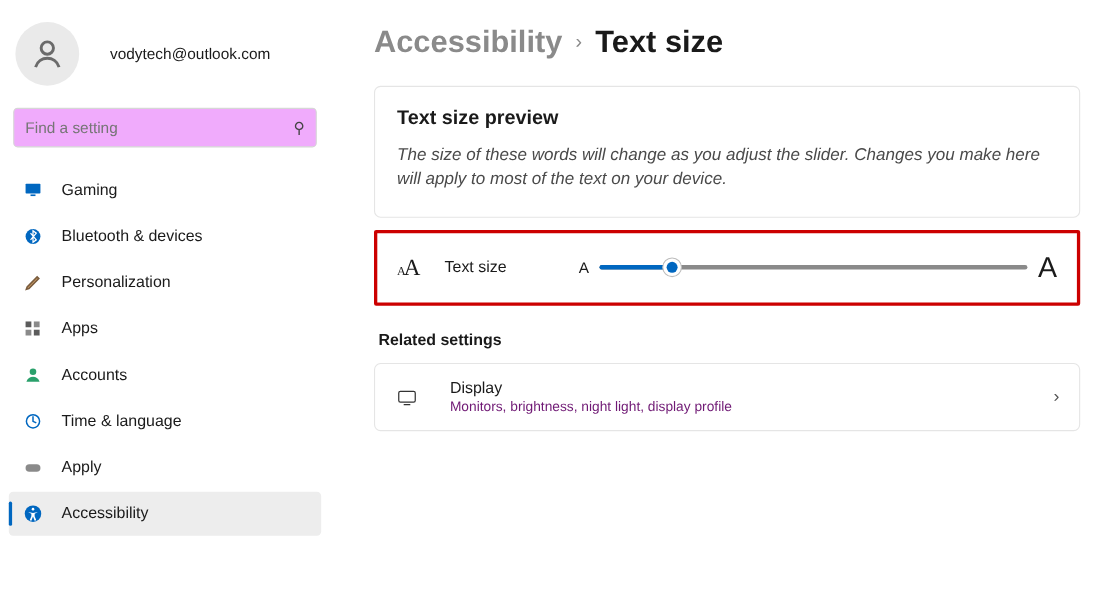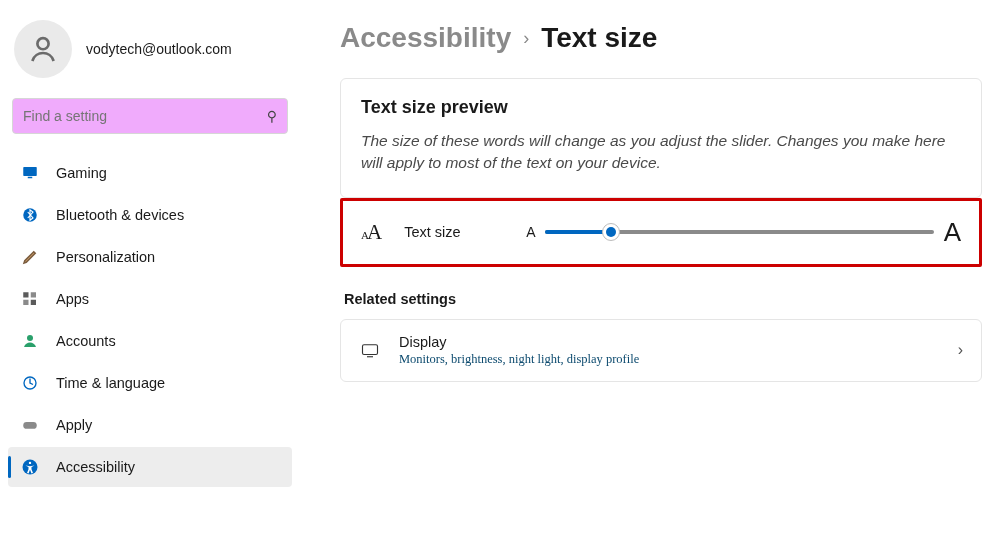--- a/index.html
+++ b/index.html
@@ -14,21 +14,21 @@
     }
     .sidebar {
       width: 300px;
       padding: 14px 8px 8px 8px;
       display: flex;
       flex-direction: column;
     }
     .user-row {
       display: flex;
       align-items: center;
-      gap: 14px;
+      gap: 28px;
       padding: 6px 6px 20px 6px;
     }
     .avatar {
       width: 58px;
       height: 58px;
       border-radius: 50%;
       background: #eaeaea;
       display: flex;
       align-items: center;
       justify-content: center;
@@ -95,21 +95,21 @@
       margin-bottom: 24px;
     }
     .breadcrumb .crumb-parent { font-size: 28px; color: #8a8a8a; font-weight: 600; }
     .breadcrumb .chev { font-size: 18px; color: #8a8a8a; }
     .breadcrumb .crumb-current { font-size: 28px; font-weight: 600; color: #1a1a1a; }
     .card {
       border: 1px solid #e5e5e5;
       border-radius: 6px;
       background: #fff;
       padding: 18px 20px 22px 20px;
-      margin-bottom: 0;
+      margin-bottom: 11px;
     }
     .card-title { font-size: 18px; font-weight: 600; margin-bottom: 12px; }
     .card-desc { font-size: 15.5px; color: #4a4a4a; line-height: 1.45; font-style: italic; }
     .highlight-box {
       border: 3px solid #cc0000;
       border-radius: 2px;
       padding: 16px 18px;
       display: flex;
       align-items: center;
       gap: 22px;
@@ -173,28 +173,28 @@
       cursor: pointer;
     }
     .section-label { font-size: 14.5px; font-weight: 600; margin: 0 0 12px 4px; }
     .setting-row {
       border: 1px solid #e5e5e5;
       border-radius: 6px;
       background: #fff;
       padding: 14px 18px;
       display: flex;
       align-items: center;
-      gap: 18px;
+      gap: 28px;
       cursor: pointer;
     }
     .setting-icon { width: 22px; height: 22px; display:flex; align-items:center; justify-content:center;}
     .setting-icon svg { width: 22px; height: 18px; stroke:#333; fill:none; stroke-width:1.5;}
     .setting-text { flex: 1; }
     .setting-title { font-size: 14.5px; }
-    .setting-sub { font-size: 12.5px; color: #0c4a6e; margin-top: 2px; font-family: Liberation Serif, serif;}
+    .setting-sub { font-size: 12.5px; color: #701a75; margin-top: 2px;}
     .row-chev { font-size: 16px; color: #555; }
   </style>
 </head>
 <body>
 
 <aside class="sidebar">
   <div class="user-row">
     <div class="avatar">
       <svg viewBox="0 0 24 24">
           <circle cx="12" cy="8" r="4.2"></circle>

